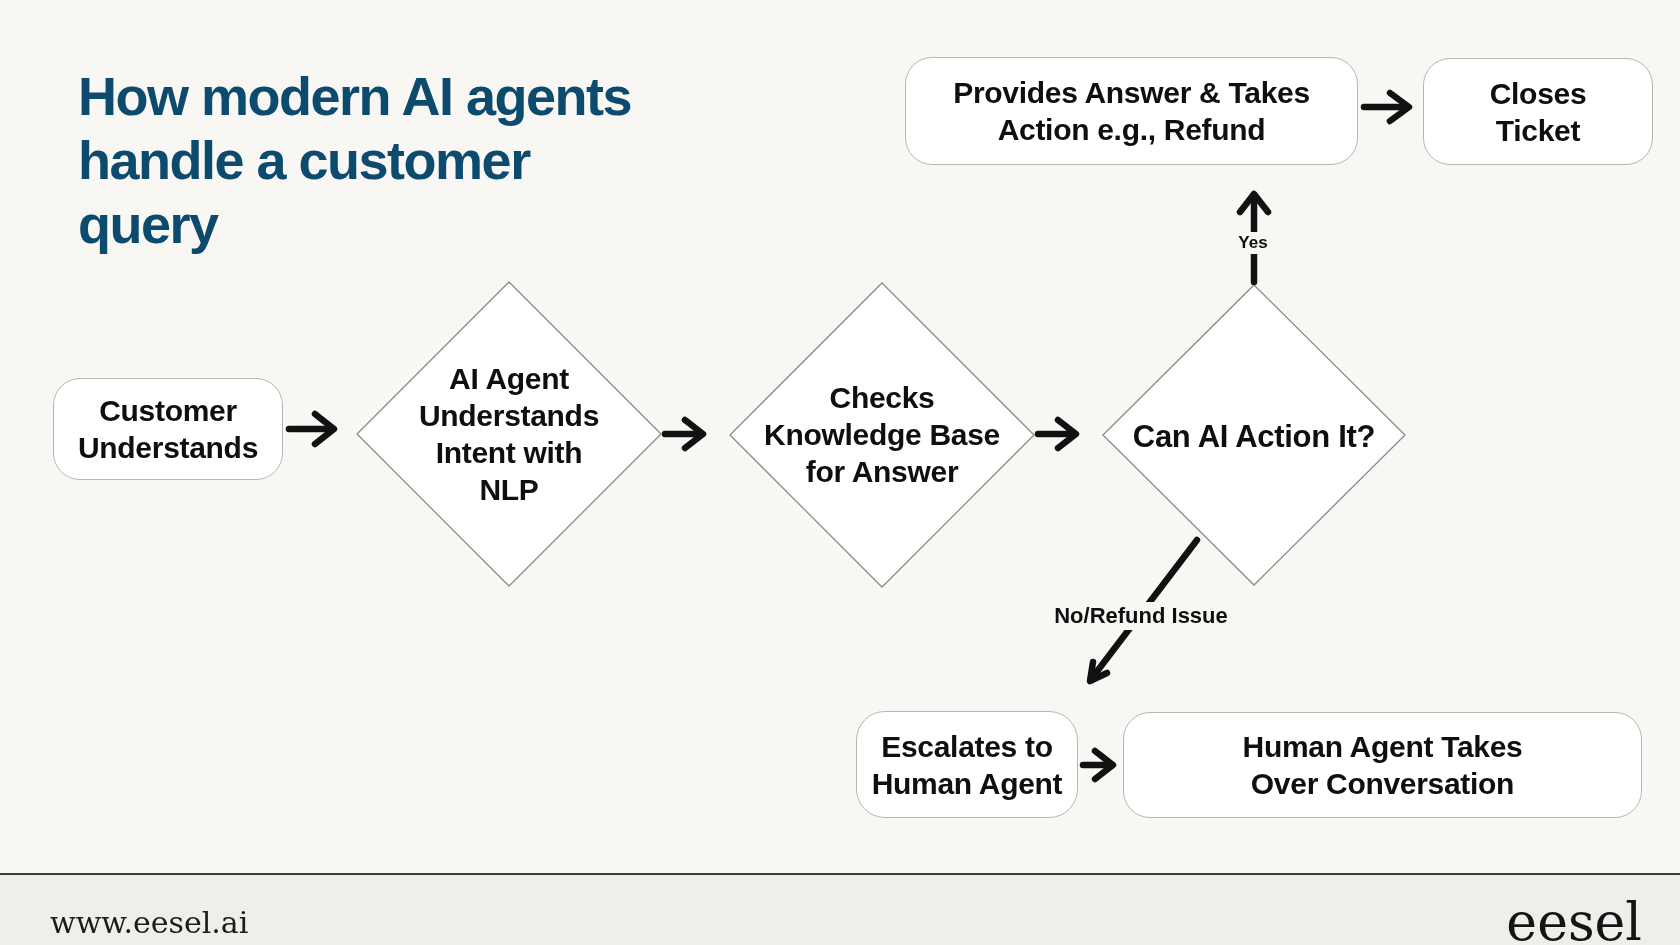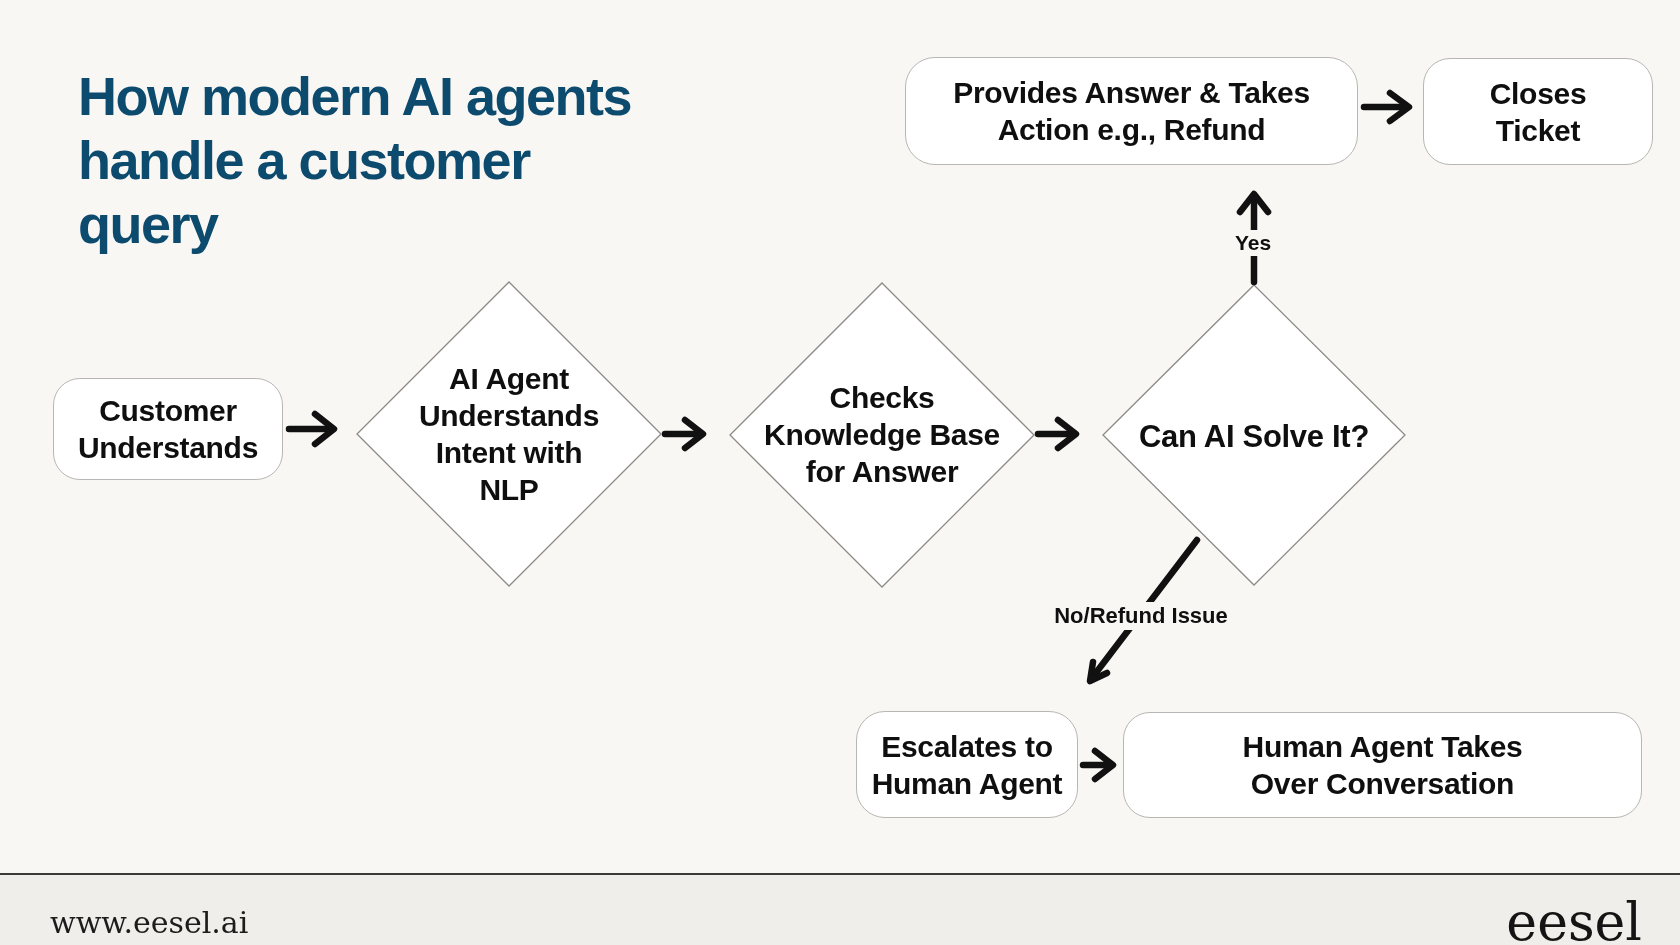--- a/index.html
+++ b/index.html
@@ -24,41 +24,41 @@
     border:1.5px solid #b8b6b2;
     border-radius:27px;
     display:flex;align-items:center;justify-content:center;
     text-align:center;
     font-size:30px;font-weight:bold;line-height:37px;
     letter-spacing:-0.3px;
     color:#0f0f0f;
     box-sizing:border-box;
   }
   #box-customer{left:53px;top:378px;width:230px;height:102px;}
-  #box-provides{left:905px;top:57px;width:453px;height:108px;border-radius:30px;}
+  #box-provides{left:905px;top:57px;width:453px;height:108px;}
   #box-closes{left:1423px;top:58px;width:230px;height:107px;}
   #box-escalates{left:856px;top:711px;width:222px;height:107px;border-radius:29px;}
   #box-human{left:1123px;top:712px;width:519px;height:106px;}
 
   .diamond-label{
     position:absolute;text-align:center;
     font-size:30px;font-weight:bold;line-height:37px;
     letter-spacing:-0.3px;color:#0f0f0f;
   }
   #dlabel-nlp{left:379px;top:360px;width:260px;}
   #dlabel-kb{left:732px;top:379px;width:300px;}
   #dlabel-can{left:1104px;top:418px;width:300px;font-size:31px;}
 
   .edge-label{
     position:absolute;transform:translate(-50%,-50%);
     background:#f9f7f4;
     font-weight:bold;color:#0f0f0f;
     padding:1px 7px;white-space:nowrap;
   }
-  #label-yes{left:1253px;top:243px;font-size:21px;}
+  #label-yes{left:1253px;top:243px;font-size:17px;}
   #label-no{left:1141px;top:616px;font-size:22px;}
 
   .footer{
     position:absolute;left:0;top:849px;width:1680px;height:96px;
     background:#f0eeea;
     border-top:2px solid #3c3a37;
     box-sizing:border-box;
     display:flex;align-items:center;justify-content:space-between;
     padding:0 38px 0 50px;
     margin-top:24px;
@@ -124,21 +124,21 @@
 
 <div class="diamond-label ws" id="dlabel-nlp">AI Agent
 Understands
 Intent with
 NLP</div>
 
 <div class="diamond-label ws" id="dlabel-kb">Checks
 Knowledge Base
 for Answer</div>
 
-<div class="diamond-label ws" id="dlabel-can">Can AI Solve It?</div>
+<div class="diamond-label ws" id="dlabel-can">Can AI Action It?</div>
 
 <div class="node-box ws" id="box-provides">Provides Answer &amp; Takes
 Action e.g., Refund</div>
 
 <div class="node-box ws" id="box-closes">Closes
 Ticket</div>
 
 <div class="node-box ws" id="box-escalates">Escalates to
 Human Agent</div>
 

